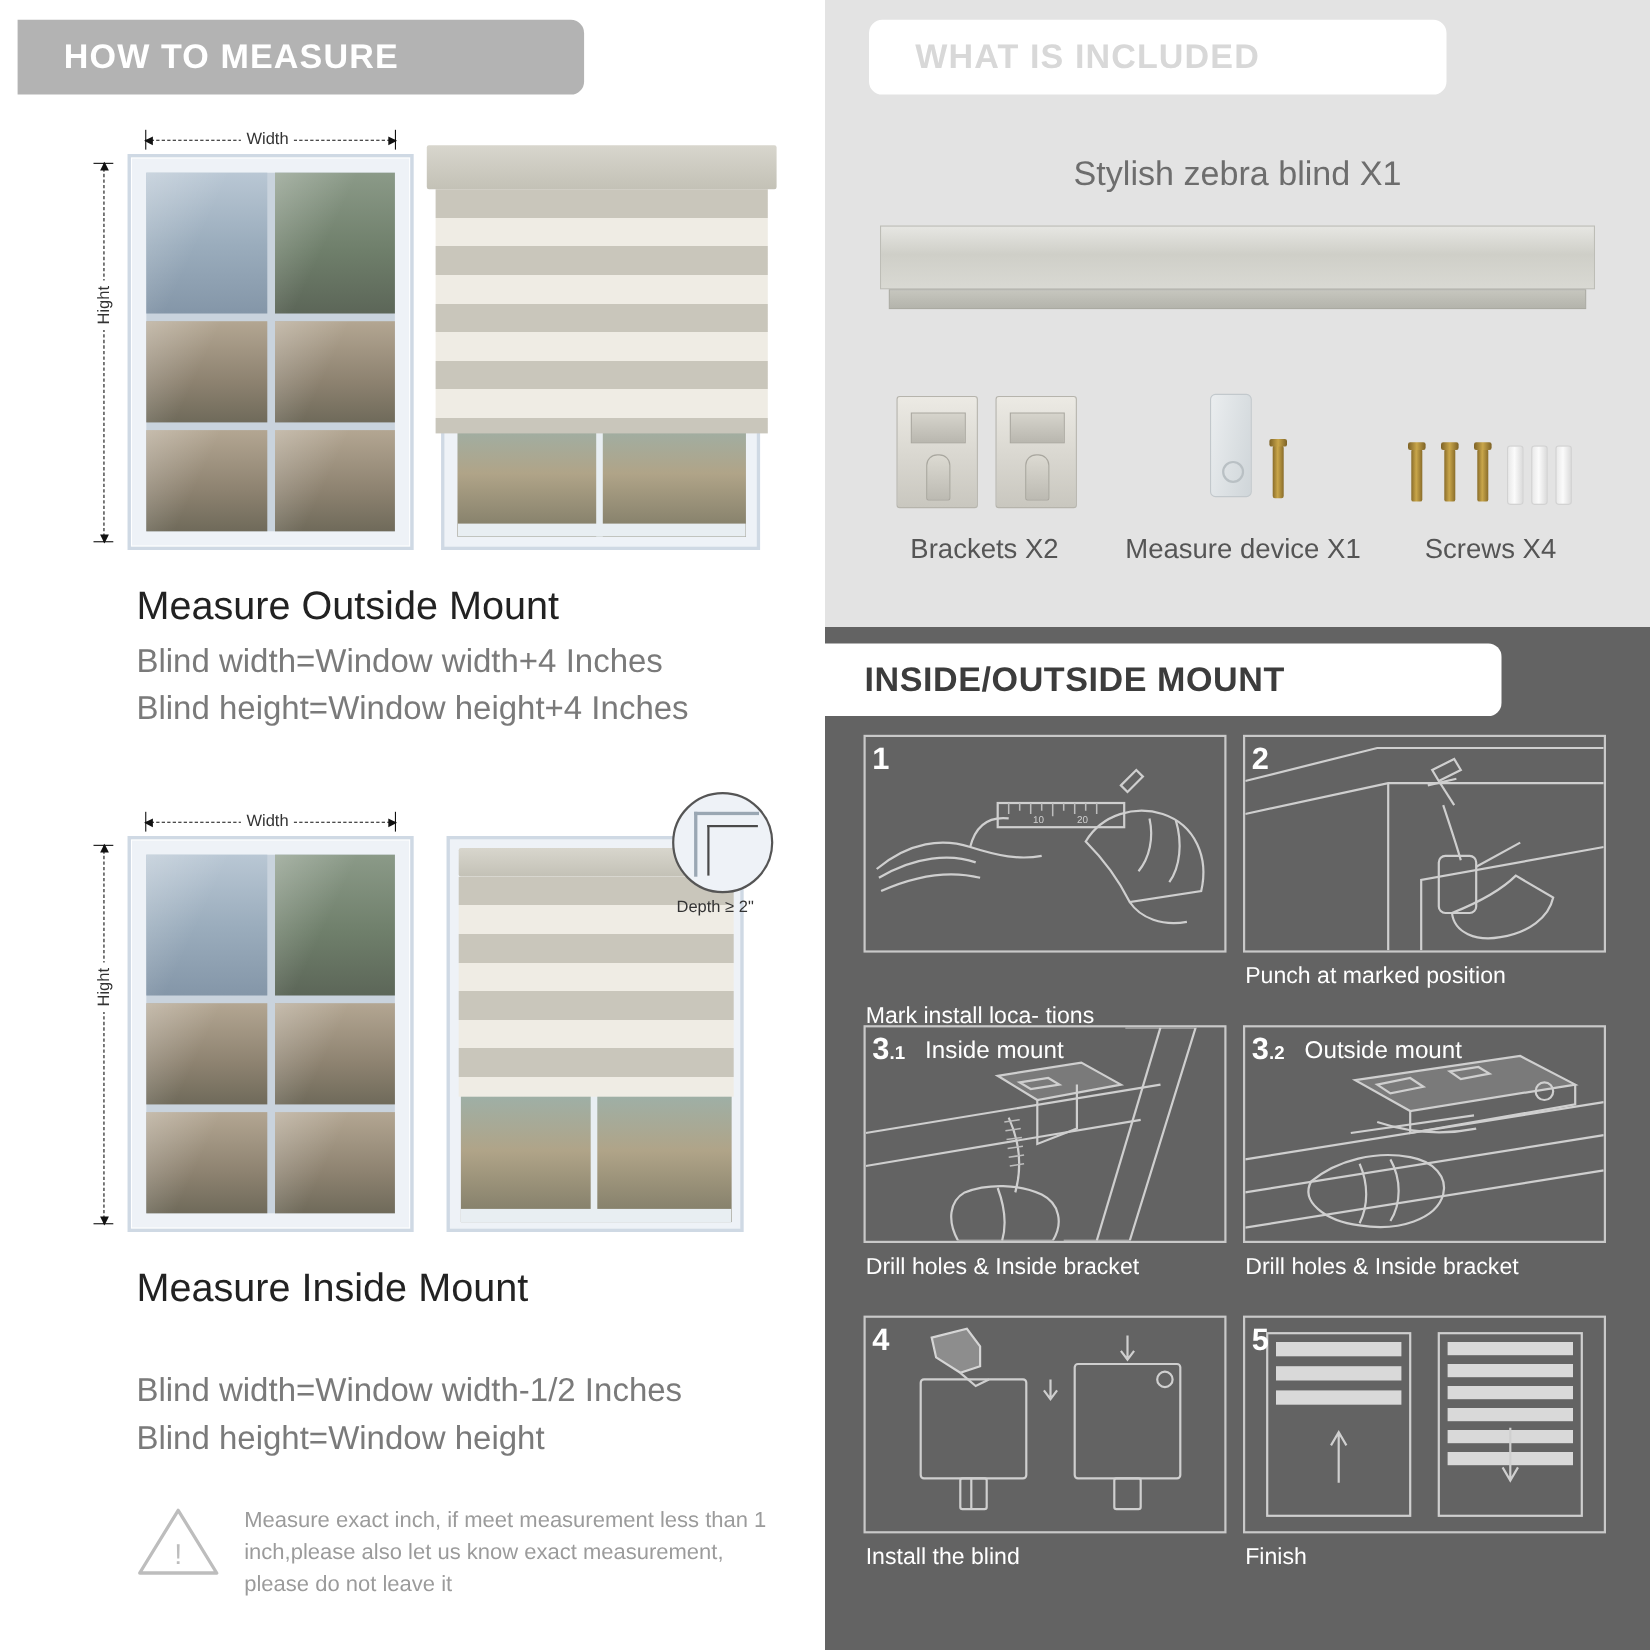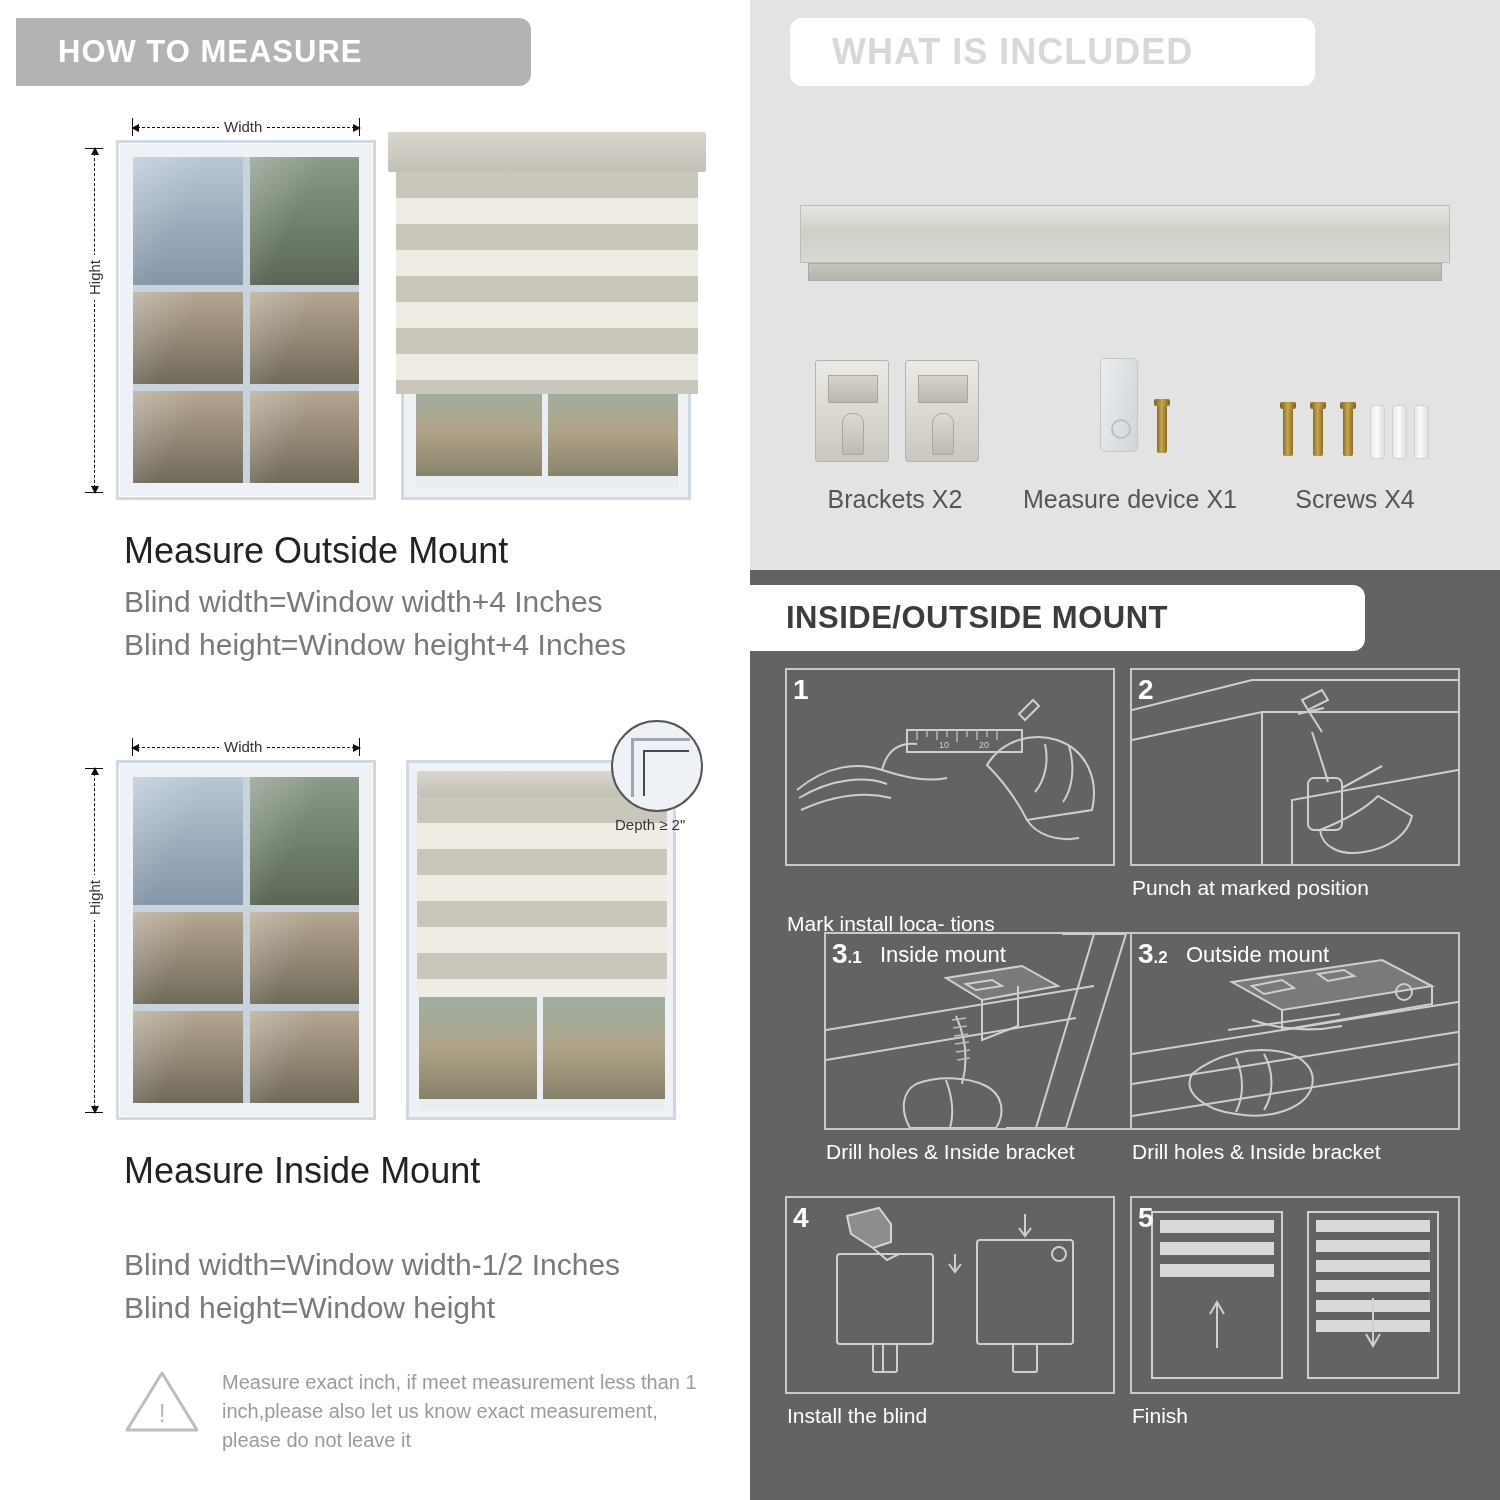--- a/index.html
+++ b/index.html
@@ -185,21 +185,21 @@
     left: 750px; top: 0;
     width: 750px; height: 570px;
     background: #e3e3e3;
   }
   #banner-included {
     left: 790px; top: 18px;
     width: 525px; height: 68px;
     background: #ffffff;
     color: #d8d8d8;
     border-radius: 12px;
-    font-size: 36px;
+    font-size: 31px;
     font-weight: bold;
     letter-spacing: 1px;
     padding-left: 42px;
     display: flex;
     align-items: center;
     position: absolute;
     box-sizing: border-box;
   }
   .included-title {
     position: absolute;
@@ -452,20 +452,21 @@
           <text x="38" y="54" font-size="26" fill="#bdbdbd" text-anchor="middle" font-family="Liberation Sans">!</text>
         </svg>
       </div>
       <div class="warn-text">Measure exact inch, if meet measurement less than 1 inch,please also let us know exact measurement, please do not leave it</div>
     </div>
   </div>
 
   <div class="right-top"></div>
   <div id="banner-included">WHAT IS INCLUDED</div>
 
+  <div class="included-title">Stylish zebra blind X1</div>
 
   <div class="headrail">
     <div class="top"></div>
     <div class="bottom"></div>
   </div>
 
   <div class="bracket" style="left:815px;top:360px;"></div>
   <div class="bracket" style="left:905px;top:360px;"></div>
   <div class="part-caption" style="left:790px;top:485px;width:210px;">Brackets X2</div>
 
@@ -519,21 +520,21 @@
         <path class="sk" d="M180 62 C186 80, 192 98, 196 112"></path>
         <rect class="sk" x="176" y="108" width="34" height="52" rx="6"></rect>
         <path class="sk" d="M188 160 C190 178, 210 186, 232 182 C258 178, 276 164, 280 146 L246 126 C232 140, 208 152, 188 160 Z"></path>
         <path class="sk" d="M210 118 l40 -22"></path>
       </svg>
     </div>
     <div class="step-num">2</div>
     <div class="step-caption" style="left:2px;top:208px;">Punch at  marked position</div>
   </div>
 
-  <div class="step" style="left:824px;top:932px;width:284px;height:250px;">
+  <div class="step" style="left:785px;top:932px;width:284px;height:250px;">
     <div class="step-img" style="width:330px;height:198px;">
       <svg width="326" height="194" viewBox="0 0 326 194">
         <path class="sk" d="M236 0 L300 0 L240 194 L180 194"></path>
         <path class="sk" d="M268 0 L210 194"></path>
         <path class="sk" d="M0 96 L268 52"></path>
         <path class="sk" d="M0 126 L250 84"></path>
         <path class="sk-fill" d="M120 44 L196 32 L232 52 L156 66 Z"></path>
         <path class="sk" d="M156 66 L156 106 L192 92 L192 52"></path>
         <path class="sk" d="M140 50 l26 -4 l10 6 l-26 4 z"></path>
         <path class="sk" d="M130 82 C140 104, 142 128, 136 150"></path>

